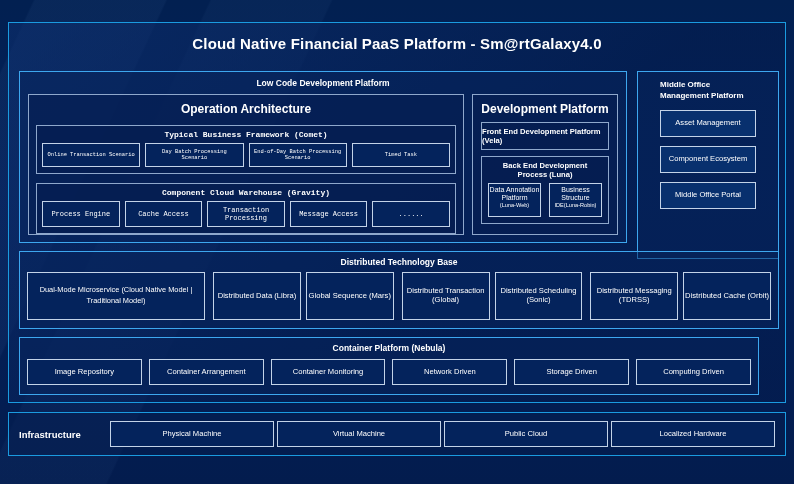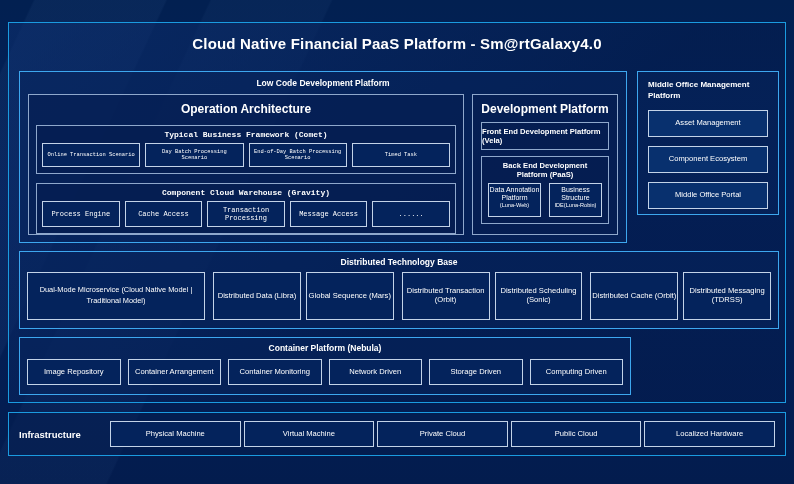--- a/index.html
+++ b/index.html
@@ -174,22 +174,22 @@
   }
   #backend-chips .chip .l1 { display: block; }
   #backend-chips .chip .l3 { font-size: 5.6px; }
 
   
   #midoffice {
     position: absolute;
     left: 628px;
     top: 48px;
     width: 142px;
-    height: 144px;
-    padding: 8px 10px;
+    height: 188px;
+    padding: 8px 22px;
   }
   #midoffice-title {
     font-size: 8px;
     font-weight: bold;
     line-height: 1.35;
     margin-bottom: 8px;
     color: #ffffff;
   }
   #midoffice .chip {
     height: 27px;
@@ -217,21 +217,21 @@
     padding: 16px 4px;
   }
   .dtb-col { flex: 1; display: flex; gap: 5px; }
   .dtb-col > .chip { flex: 1; font-size: 7.6px; }
 
   
   #container-plat {
     position: absolute;
     left: 10px;
     top: 314px;
-    width: 612px;
+    width: 740px;
     height: 58px;
     padding: 5px 7px 7px 7px;
   }
   #container-plat > .sec-title { font-size: 8.5px; margin-bottom: 6px; }
   #container-chips { display: flex; gap: 7px; height: 26px; }
   #container-chips > .chip { flex: 1; font-size: 7.6px; }
 
   
   #infra {
     position: absolute;
@@ -295,21 +295,21 @@
             </div>
           </div>
         </div>
 
         <div id="dev-plat" class="panel-inner">
           <div class="big-title">Development Platform</div>
 
           <div class="dev-box">Front End Development Platform (Vela)</div>
 
           <div id="backend-box" class="panel-inner">
-            <div class="sub-block-title">Back End Development Platform (PaaS)</div>
+            <div class="sub-block-title">Back End Development Process (Luna)</div>
             <div id="backend-chips">
               <div class="chip">
                 <span class="l1">Data Annotation</span>
                 <span class="l2">Platform</span>
                 <span class="l3">(Luna-Web)</span>
               </div>
               <div class="chip">
                 <span class="l1">Business</span>
                 <span class="l2">Structure</span>
                 <span class="l3">IDE(Luna-Robin)</span>
@@ -332,27 +332,27 @@
       <div class="sec-title">Distributed Technology Base</div>
       <div id="dtb-body">
         <div id="dtb-dual" class="chip">Dual-Mode Microservice (Cloud Native Model | Traditional Model)</div>
 
         <div class="dtb-col">
           <div class="chip">Distributed Data (Libra)</div>
           <div class="chip">Global Sequence (Mars)</div>
         </div>
 
         <div class="dtb-col">
-          <div class="chip">Distributed Transaction (Orbit)</div>
+          <div class="chip">Distributed Transaction (Global)</div>
           <div class="chip">Distributed Scheduling (Sonic)</div>
         </div>
 
         <div class="dtb-col">
+          <div class="chip">Distributed Messaging (TDRSS)</div>
           <div class="chip">Distributed Cache (Orbit)</div>
-          <div class="chip">Distributed Messaging (TDRSS)</div>
         </div>
       </div>
     </div>
 
     <div id="container-plat" class="panel-mid">
       <div class="sec-title">Container Platform (Nebula)</div>
       <div id="container-chips">
         <div class="chip">Image Repository</div>
         <div class="chip">Container Arrangement</div>
         <div class="chip">Container Monitoring</div>
@@ -361,18 +361,17 @@
         <div class="chip">Computing Driven</div>
       </div>
     </div>
 
   </div>
 
   <div id="infra">
     <div id="infra-label">Infrastructure</div>
     <div class="chip">Physical Machine</div>
     <div class="chip">Virtual Machine</div>
-    <div class="chip">Private Cloud</div>
     <div class="chip">Public Cloud</div>
     <div class="chip">Localized Hardware</div>
   </div>
 
 </div>
 
 </body></html>

